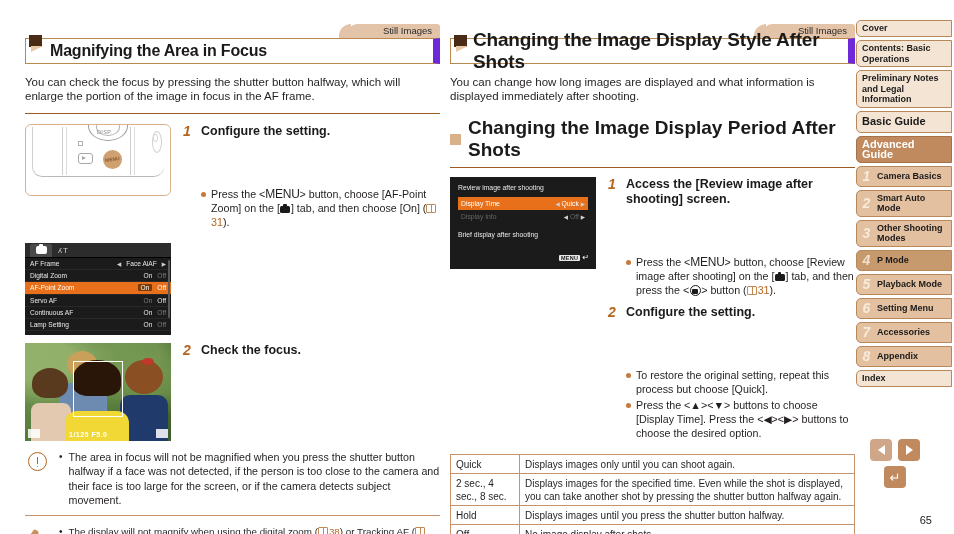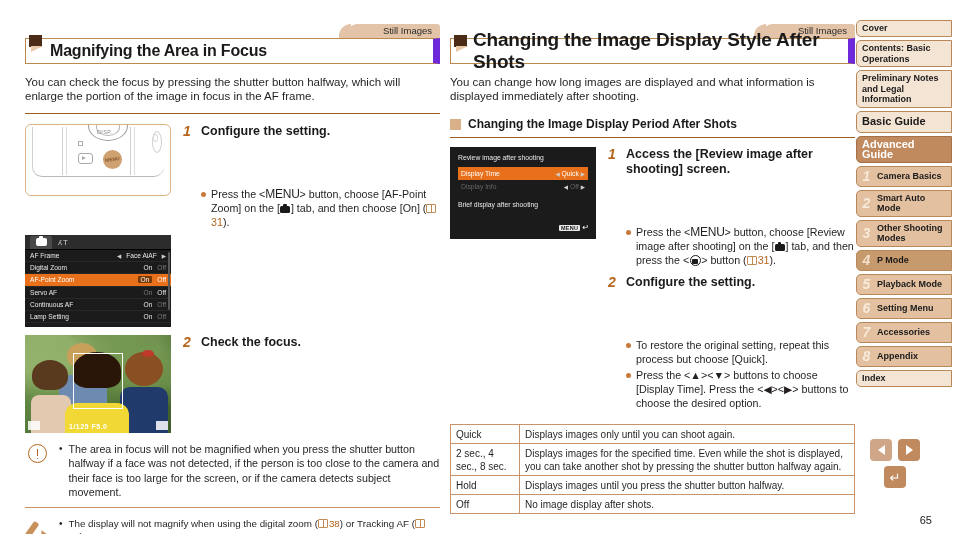--- a/index.html
+++ b/index.html
@@ -95,21 +95,21 @@
   .rule-thin { border-top: 1px solid #c8926a; }
 
   
   .h2 {
     display: flex;
     align-items: center;
     margin-top: 14px;
     gap: 7px;
   }
   .h2-marker { width: 11px; height: 11px; background: #d8b089; flex: none; }
-  .h2-text { font-size: 12px; font-weight: bold; color: #1a1a1a; }
+  .h2-text { font-size: 19px; font-weight: bold; color: #1a1a1a; }
 
   
   .row { display: flex; gap: 12px; }
 
   
   .illus {
     width: 146px; height: 72px;
     border: 1.5px solid #dcb38a;
     border-radius: 6px;
     background: #ffffff;
@@ -557,21 +557,21 @@
             <div class="bullet">
               <span class="dot"></span>
               <span><span>Press the &lt;</span><span class="menu-word">MENU</span><span>&gt; button, choose [AF-Point Zoom] on the [</span><span class="ic-cam"></span><span>] tab, and then choose [On] (</span><span class="pgref"></span><span class="pgnum">31</span><span>).</span></span>
             </div>
           </div>
         </div>
       </div>
     </div>
   </div>
 
-  <div class="row" style="margin-top:4px;">
+  <div class="row" style="margin-top:12px;">
     <div class="lcd">
       <div class="lcd-tabbar">
         <span class="lcd-tab-active">
             <span class="cam-ico"></span>
           </span>
         <span class="lcd-tab-other">ʎТ</span>
       </div>
       <div class="lcd-row">
         <span class="lbl">AF Frame</span>
         <span class="val">

